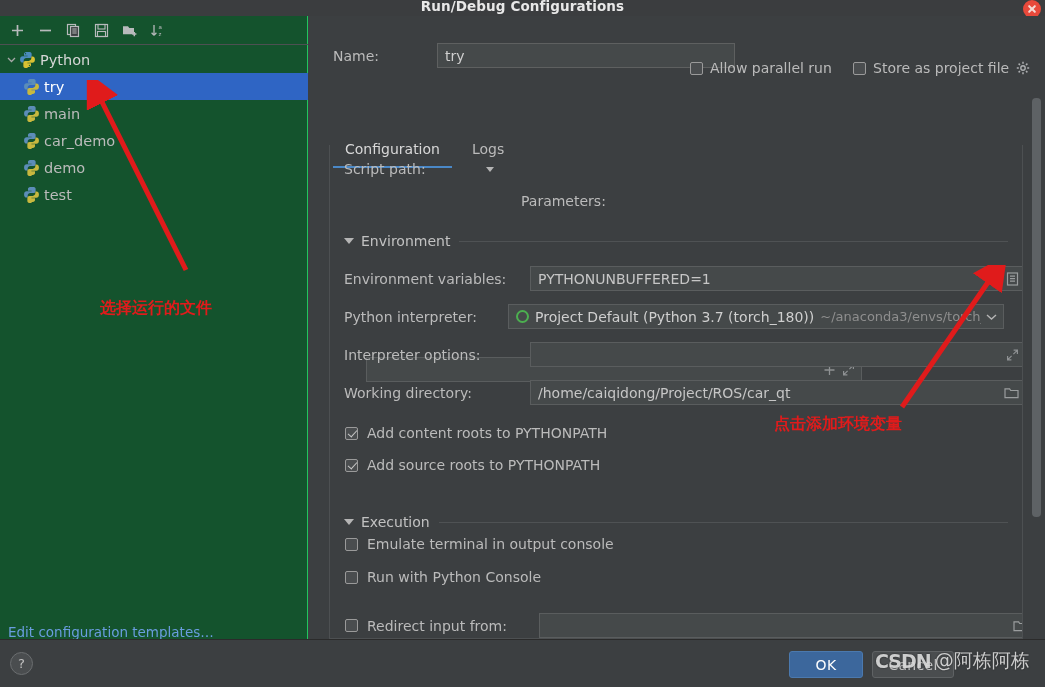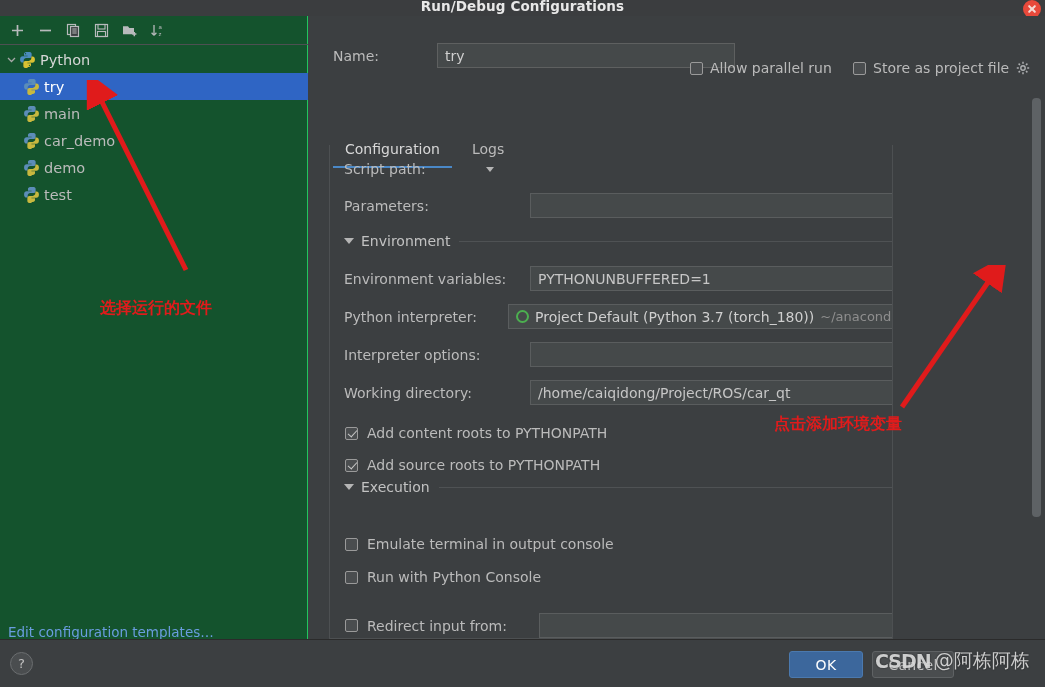--- a/index.html
+++ b/index.html
@@ -91,21 +91,21 @@
   .cbx-lbl { color: #bbbbbb; font-size: 14px; white-space: nowrap; }
 
   .tabs { position: absolute; left: 24px; top: 98px; display: flex; gap: 8px; margin-top: 21px; }
   .tab {
     padding: 6px 12px 9px; font-size: 14px; color: #bbbbbb; cursor: pointer;
     border-bottom: 2px solid transparent;
   }
   .tab.active { color: #d8d8d8; border-bottom-color: #4a88c7; }
 
   .form-box {
-    position: absolute; left: 20px; top: 129px; width: 564px; height: 494px;
+    position: absolute; left: 20px; top: 129px; width: 694px; height: 494px;
     border: 1px solid #4d5052; border-top: none; overflow: hidden;
   }
 
   .frow { position: absolute; left: 14px; display: flex; align-items: center; }
   .flabel { color: #bbbbbb; font-size: 14px; width: 164px; flex: 0 0 164px; }
   .finput {
     height: 25px; background: #45494a; border: 1px solid #5a5d5e; color: #c6c6c6;
     font-size: 14px; padding: 0 26px 0 7px; position: relative; display: flex;
     align-items: center; white-space: nowrap; overflow: hidden;
   }
@@ -336,21 +336,21 @@
       <div class="tab">Logs</div>
     </div>
 
     <div class="form-box">
 
       <div class="frow" style="top:16px;">
         <span class="flabel">Script path:</span>
         <span class="caret-small"></span>
       </div>
 
-      <div class="frow" style="top:48px;">
+      <div class="frow" style="top:48px;flex-direction:column;">
         <span class="flabel">Parameters:</span>
         <span class="finput empty" style="width:496px;margin-left:22px;">
           <span></span>
           <span class="field-ico second">
             <svg width="13" height="13" viewBox="0 0 13 13">
                 <path d="M6.5 1.5v10M1.5 6.5h10" stroke="#8e9193" stroke-width="1.3"></path>
               </svg>
           </span>
           <span class="field-ico">
             <svg width="13" height="13" viewBox="0 0 13 13">
@@ -422,21 +422,21 @@
       <div class="form-cbx" style="top:280px;">
         <span class="cbx checked"></span>
         <span class="cbx-lbl">Add content roots to PYTHONPATH</span>
       </div>
 
       <div class="form-cbx" style="top:312px;">
         <span class="cbx checked"></span>
         <span class="cbx-lbl">Add source roots to PYTHONPATH</span>
       </div>
 
-      <div class="section-hdr" style="top:334px;">
+      <div class="section-hdr" style="top:369px;">
         <span class="sec-tri"></span>
         <span class="sec-title">Execution</span>
         <span class="sec-line"></span>
       </div>
 
       <div class="form-cbx" style="top:391px;">
         <span class="cbx"></span>
         <span class="cbx-lbl">Emulate terminal in output console</span>
       </div>
 

